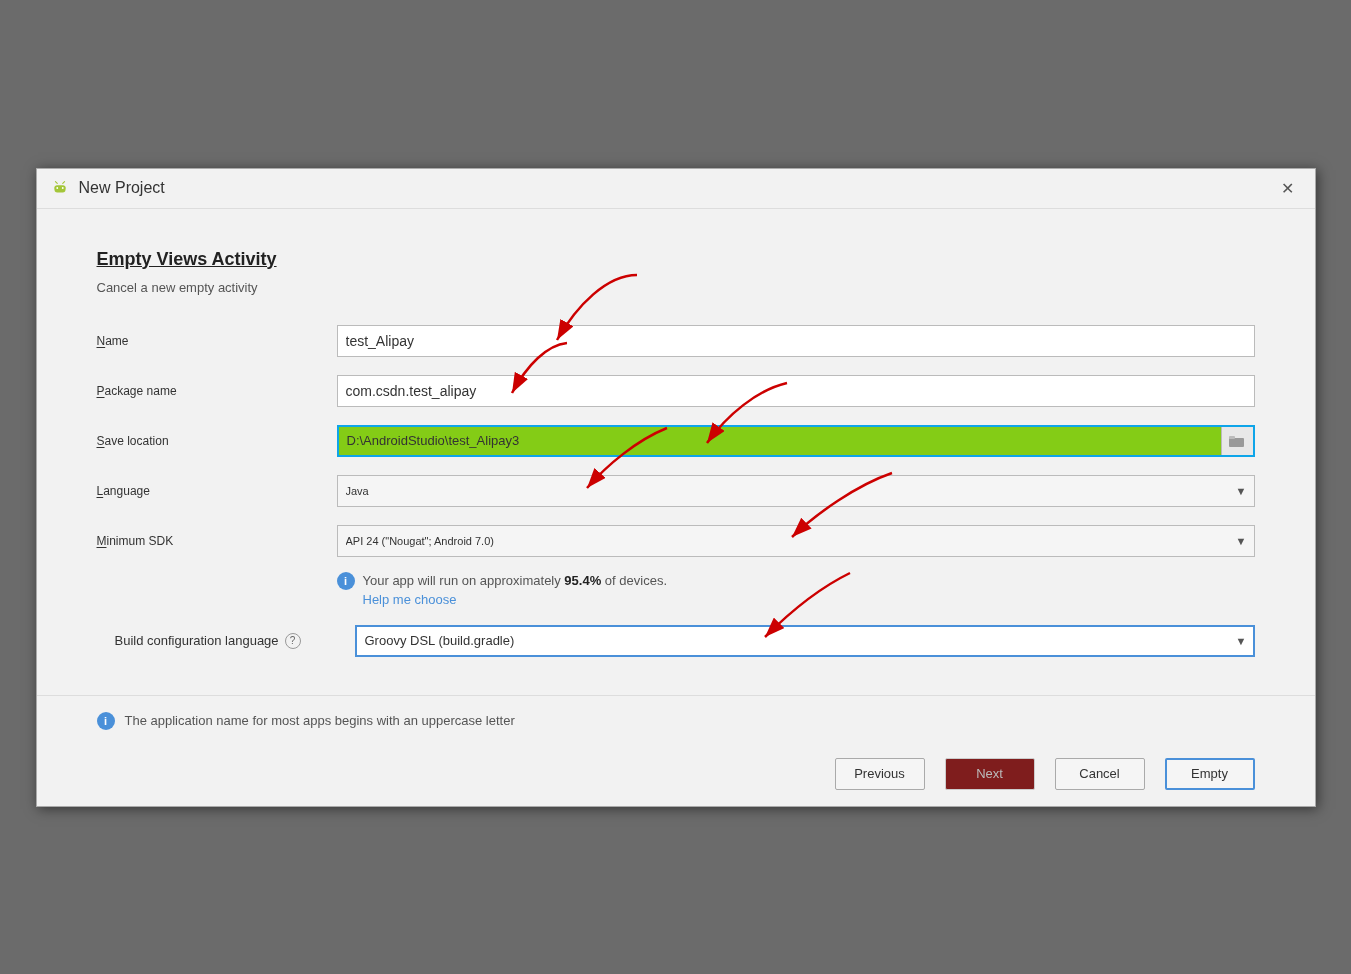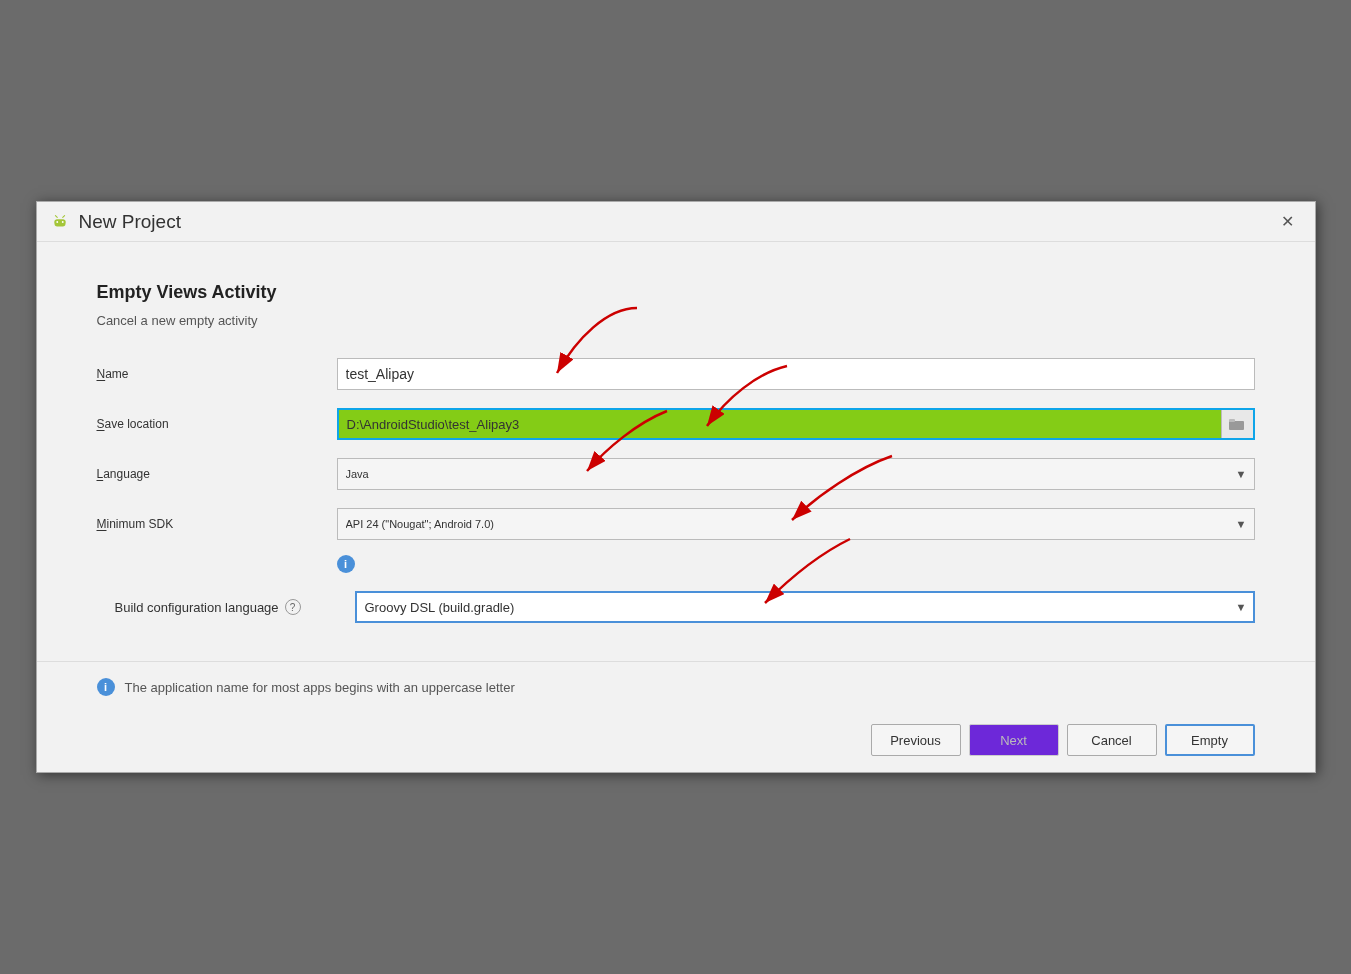--- a/index.html
+++ b/index.html
@@ -27,41 +27,42 @@
       align-items: center;
       padding: 0 12px;
       user-select: none;
     }
     .title-bar-icon {
       width: 22px;
       height: 22px;
       margin-right: 8px;
     }
     .title-bar-title {
-      font-size: 19px;
+      font-size: 16px;
       color: #333;
       flex: 1;
     }
     .title-bar-close {
       font-size: 16px;
       color: #555;
       cursor: pointer;
       padding: 4px 8px;
       border-radius: 3px;
     }
 
     .content {
       padding: 40px 60px 20px 60px;
       flex: 1;
     }
     .section-title {
       font-size: 18px;
       font-weight: bold;
       color: #222;
       margin-bottom: 10px;
+      text-decoration: underline;
     }
     .section-subtitle {
       font-size: 13px;
       color: #555;
       margin-bottom: 30px;
     }
 
     .form-area {
       position: relative;
     }
@@ -266,35 +267,35 @@
       font-size: 13px;
       color: #555;
       text-align: right;
     }
 
     .footer-buttons {
       display: flex;
       justify-content: flex-end;
       align-items: center;
       padding: 12px 60px 16px 60px;
-      gap: 8px;
+      gap: 20px;
       background: #f2f2f2;
     }
     .btn {
       min-width: 90px;
       height: 32px;
       padding: 0 18px;
       font-size: 13px;
       border: 1px solid #aaa;
       background: #f5f5f5;
       color: #333;
       cursor: pointer;
       border-radius: 2px;
     }
-    .btn:disabled { color: #bbb; border-color: #ccc; cursor: default; background: #6d28d9; }
+    .btn:disabled { color: #bbb; border-color: #ccc; cursor: default; background: #7f1d1d; }
     .btn-finish {
       border: 2px solid #4a90d9;
       color: #333;
       background: #f5f5f5;
     }
   </style>
 </head>
 <body>
 
 <div class="window">
@@ -329,20 +330,37 @@
         <svg style="position:absolute;top:-60px;left:420px;pointer-events:none;" width="160" height="90">
           <defs>
             <marker id="arrowhead1" markerWidth="8" markerHeight="6" refX="8" refY="3" orient="auto">
               <polygon points="0 0, 8 3, 0 6" fill="#cc0000"></polygon>
             </marker>
           </defs>
           <path d="M120,10 C90,10 60,40 40,75" stroke="#cc0000" stroke-width="2.5" fill="none" marker-end="url(#arrowhead1)"></path>
         </svg>
       </div>
 
+      <div style="position:relative;">
+        <div class="field-row">
+          <label class="field-label">
+            <span class="underline">P</span>ackage name
+          </label>
+          <input class="field-input" type="text" value="com.csdn.test_alipay" style="">
+        </div>
+
+        <svg style="position:absolute;top:-40px;left:380px;pointer-events:none;" width="120" height="70">
+          <defs>
+            <marker id="arrowhead2" markerWidth="8" markerHeight="6" refX="8" refY="3" orient="auto">
+              <polygon points="0 0, 8 3, 0 6" fill="#cc0000"></polygon>
+            </marker>
+          </defs>
+          <path d="M90,8 C70,10 50,30 35,58" stroke="#cc0000" stroke-width="2.5" fill="none" marker-end="url(#arrowhead2)"></path>
+        </svg>
+      </div>
 
       <div style="position:relative;">
         <div class="field-row">
           <label class="field-label">
             <span class="underline">S</span>ave location
           </label>
           <div class="save-location-wrapper">
             <input class="save-location-input" type="text" value="D:\AndroidStudio\test_Alipay3" style="">
             <button class="folder-btn" title="Browse">
               <svg width="16" height="12" viewBox="0 0 16 12">
@@ -408,20 +426,26 @@
             <marker id="arrowhead5" markerWidth="8" markerHeight="6" refX="8" refY="3" orient="auto">
               <polygon points="0 0, 8 3, 0 6" fill="#cc0000"></polygon>
             </marker>
           </defs>
           <path d="M175,8 C140,20 100,48 75,72" stroke="#cc0000" stroke-width="2.5" fill="none" marker-end="url(#arrowhead5)"></path>
         </svg>
       </div>
 
       <div class="info-row">
         <div class="info-icon">i</div>
+        <div>
+          <span class="info-text">
+            <span>Your app will run on approximately </span><strong>95.4%</strong><span> of devices.</span>
+          </span>
+          <a class="help-link">Help me choose</a>
+        </div>
       </div>
 
       <div style="position:relative;margin-left:18px;">
         <div class="build-config-row">
           <div class="build-config-label">
             <span>Build configuration language</span>
             <div class="question-icon">?</div>
           </div>
           <div class="build-config-select-wrapper">
             <select class="build-config-select">

